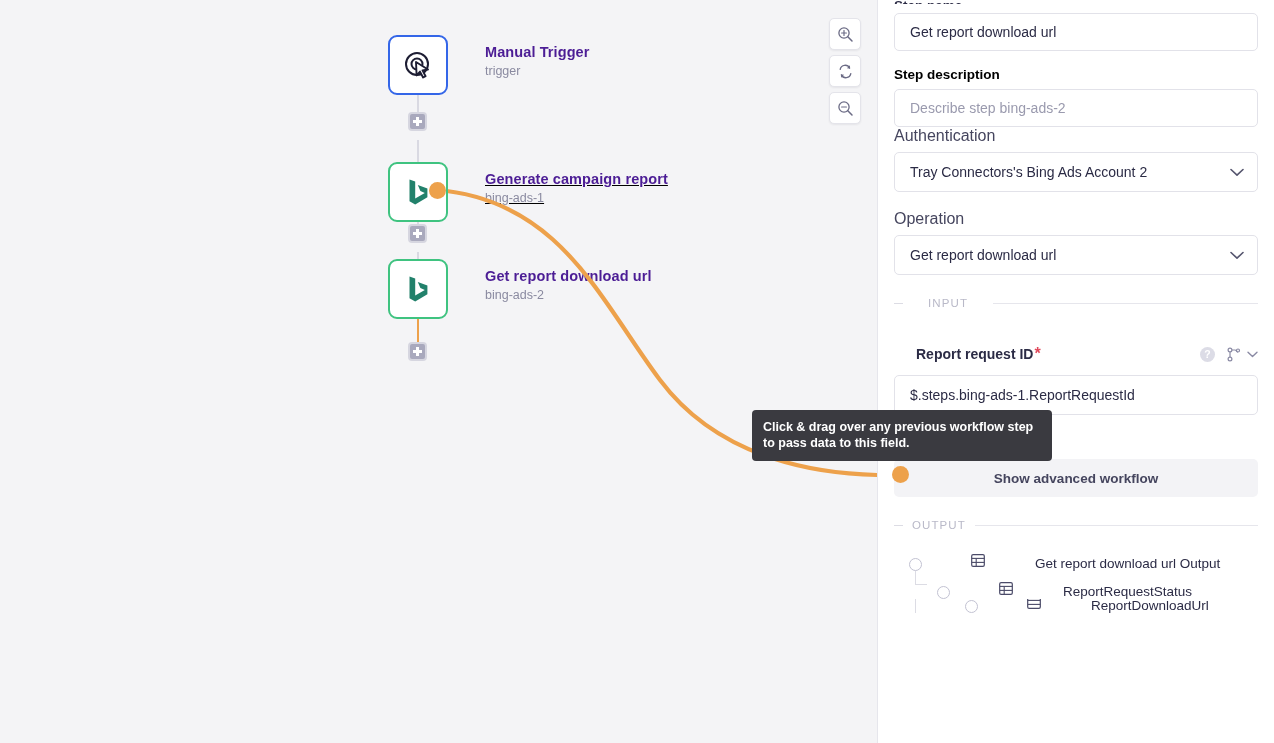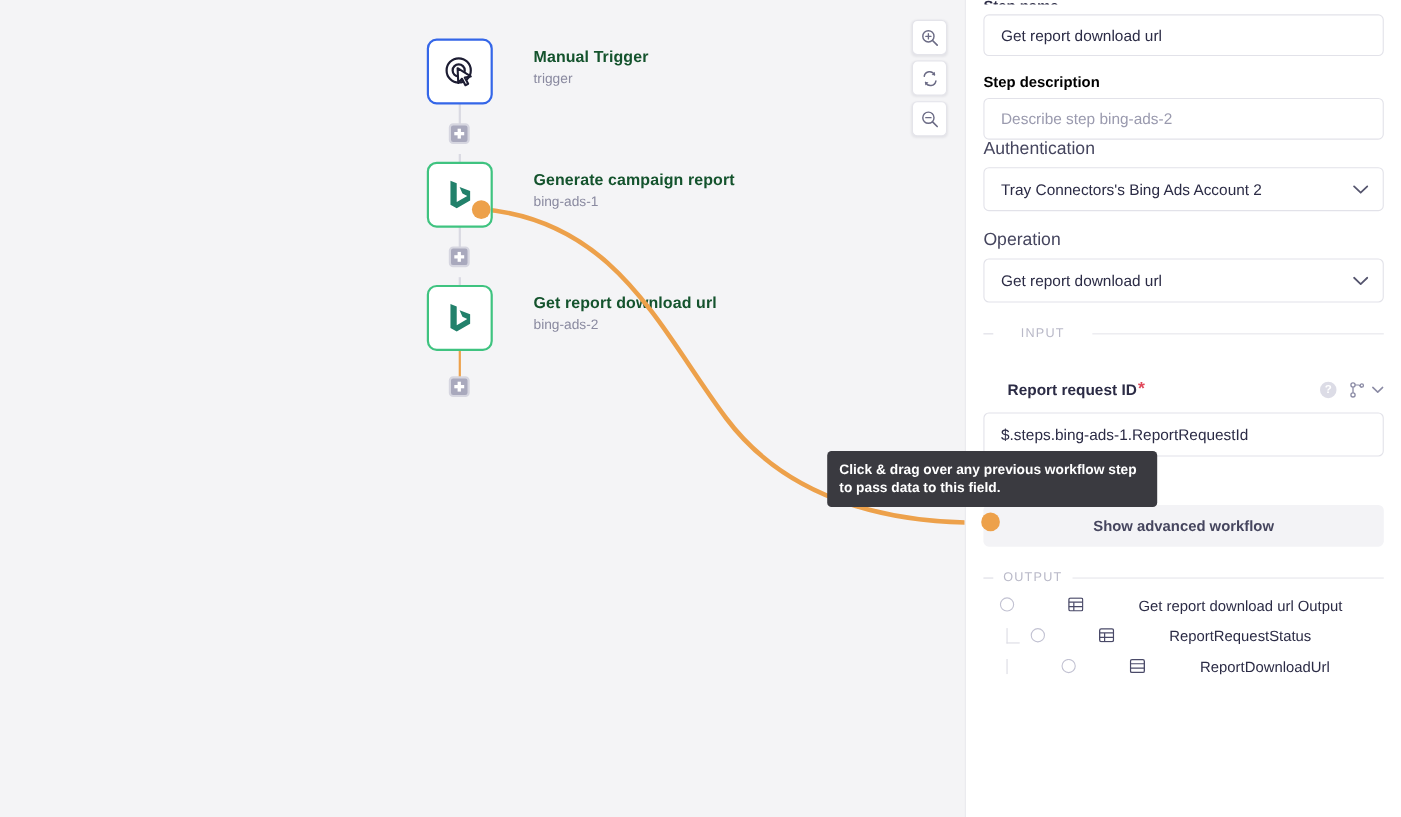--- a/index.html
+++ b/index.html
@@ -39,21 +39,21 @@
   .node-box {
     width: 60px; height: 60px; border-radius: 9px;
     background: #ffffff; border: 2px solid #d7d7e0;
     display: flex; align-items: center; justify-content: center;
     position: relative; z-index: 3;
   }
   .node-box.trigger { border-color: #3466e8; }
   .node-box.ok { border-color: #3fc380; }
   .node-text { margin-left: 37px; padding-top: 9px; }
   .node-title {
-    font-size: 14.5px; font-weight: bold; color: #14532d;
+    font-size: 14.5px; font-weight: bold; color: #4c1d95;
     letter-spacing: .1px; white-space: nowrap;
   }
   .node-sub { font-size: 12.5px; color: #8a8aa0; margin-top: 4px; }
 
   .connector-line {
     position: absolute; width: 2px; background: #d9d9e2; z-index: 1;
   }
   .connector-line.orange { background: #eda14b; }
   .plus-btn {
     position: absolute; width: 19px; height: 19px; z-index: 4;
@@ -149,21 +149,21 @@
     color: #ffffff; font-size: 10.5px; font-weight: bold;
     display: flex; align-items: center; justify-content: center;
     margin-right: 12px; cursor: pointer;
   }
   .jsonpath-btn {
     display: flex; align-items: center; gap: 6px; cursor: pointer;
   }
 
   
   .tree { margin-top: 12px; }
-  .tree-row { display: flex; align-items: flex-start; height: 28px; position: relative; gap: 40px; }
+  .tree-row { display: flex; align-items: flex-end; height: 28px; position: relative; gap: 40px; }
   .tree-row .circ {
     width: 13px; height: 13px; border-radius: 50%;
     border: 1.6px solid #c2c2d2; background: #fff;
     flex: 0 0 auto; cursor: pointer;
   }
   .tree-row .tbl { margin: 0 10px 0 9px; flex: 0 0 auto; }
   .tree-row .lbl { font-size: 13.5px; color: #2b2b45; white-space: nowrap; }
   .elbow {
     position: absolute; border-left: 1px solid #dcdce4;
     border-bottom: 1px solid #dcdce4;
@@ -225,21 +225,21 @@
           <circle cx="16" cy="16" r="5.5" fill="none" stroke="#1d1d33" stroke-width="2"></circle>
           <path d="M15 14 L27 21.5 L21.5 22.4 L24.6 28.2 L22.1 29.5 L19 23.6 L15.6 27.4 Z" fill="#ffffff" stroke="#1d1d33" stroke-width="1.9" stroke-linejoin="round"></path>
         </svg>
       </div>
       <div class="node-text">
         <div class="node-title">Manual Trigger</div>
         <div class="node-sub">trigger</div>
       </div>
     </div>
 
-    <div class="node" style="left:388px; top:147px;">
+    <div class="node" style="left:388px; top:162px;text-decoration:underline;">
       <div class="node-box ok">
         <svg width="32" height="32" viewBox="0 0 32 32">
           <path d="M7.5 3.4 L13.2 5.6 L13.2 22.6 L22.8 17.1 L18.4 15 L15.8 9 L25.4 12.6 L25.4 21.3 L13.2 28.4 L7.5 25.2 Z" fill="#22816b"></path>
         </svg>
       </div>
       <div class="node-text">
         <div class="node-title">Generate campaign report</div>
         <div class="node-sub">bing-ads-1</div>
       </div>
     </div>

